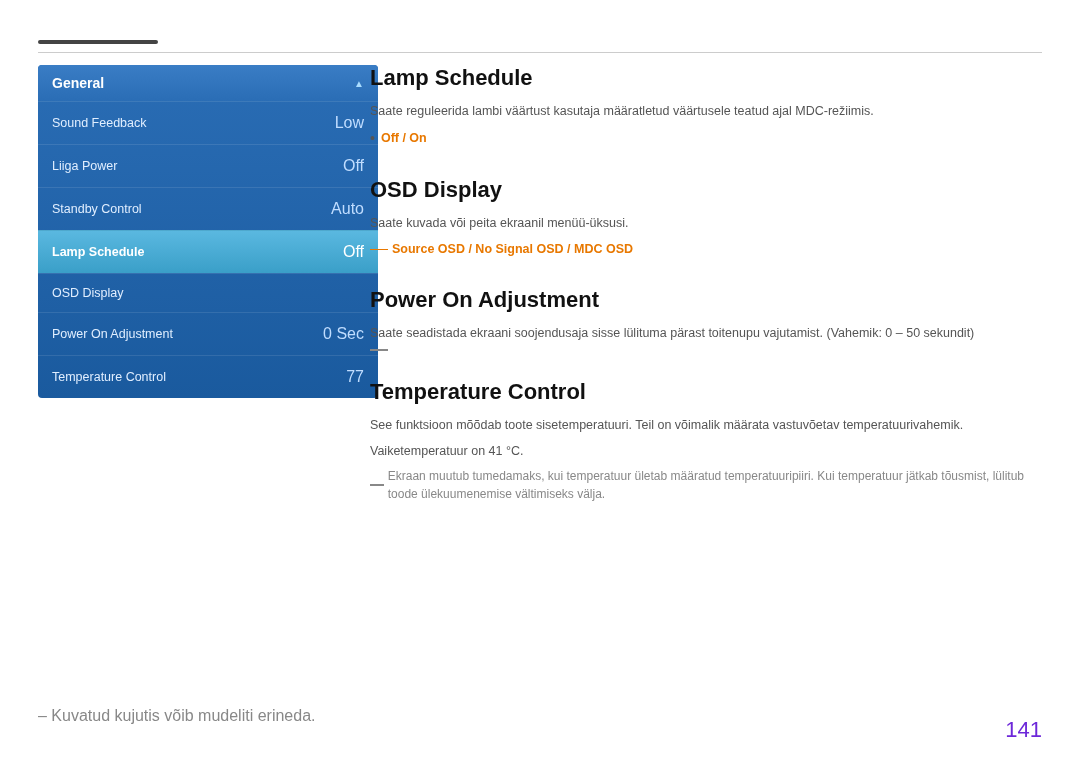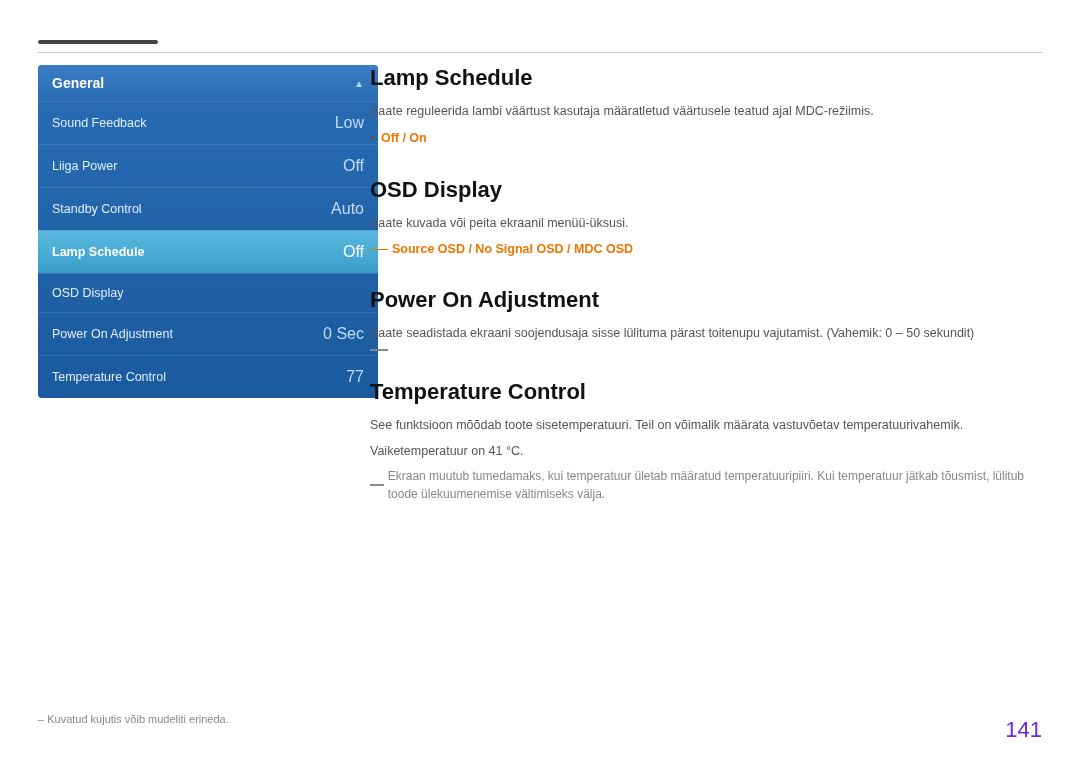--- a/index.html
+++ b/index.html
@@ -154,21 +154,21 @@
       font-size: 12px;
       color: #888888;
       line-height: 1.5;
     }
 
     
     .bottom-footnote {
       position: absolute;
       bottom: 38px;
       left: 38px;
-      font-size: 11px;
+      font-size: 16px;
       color: #888888;
     }
 
     
     .page-number {
       position: absolute;
       bottom: 20px;
       right: 38px;
       font-size: 22px;
       color: #6d28d9;

